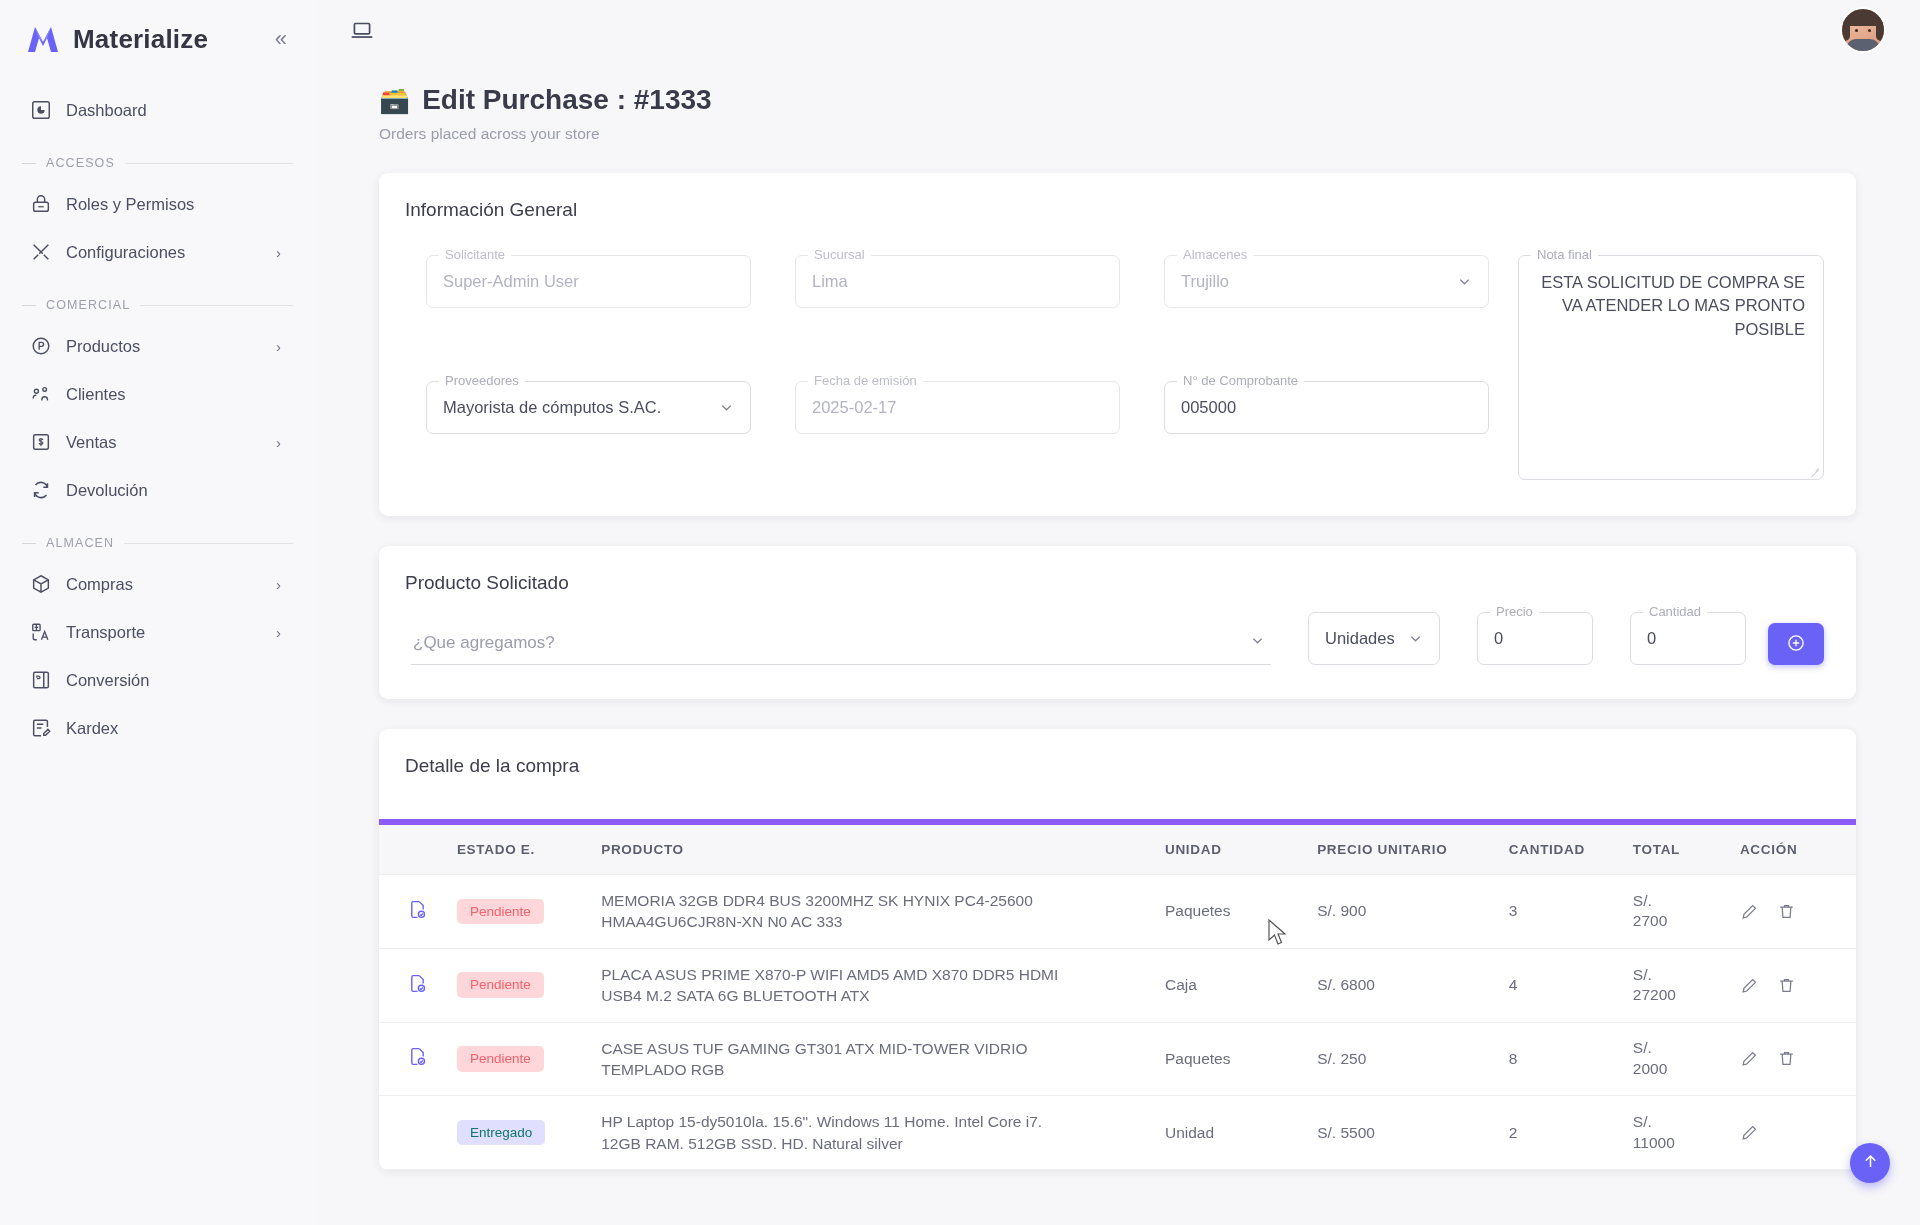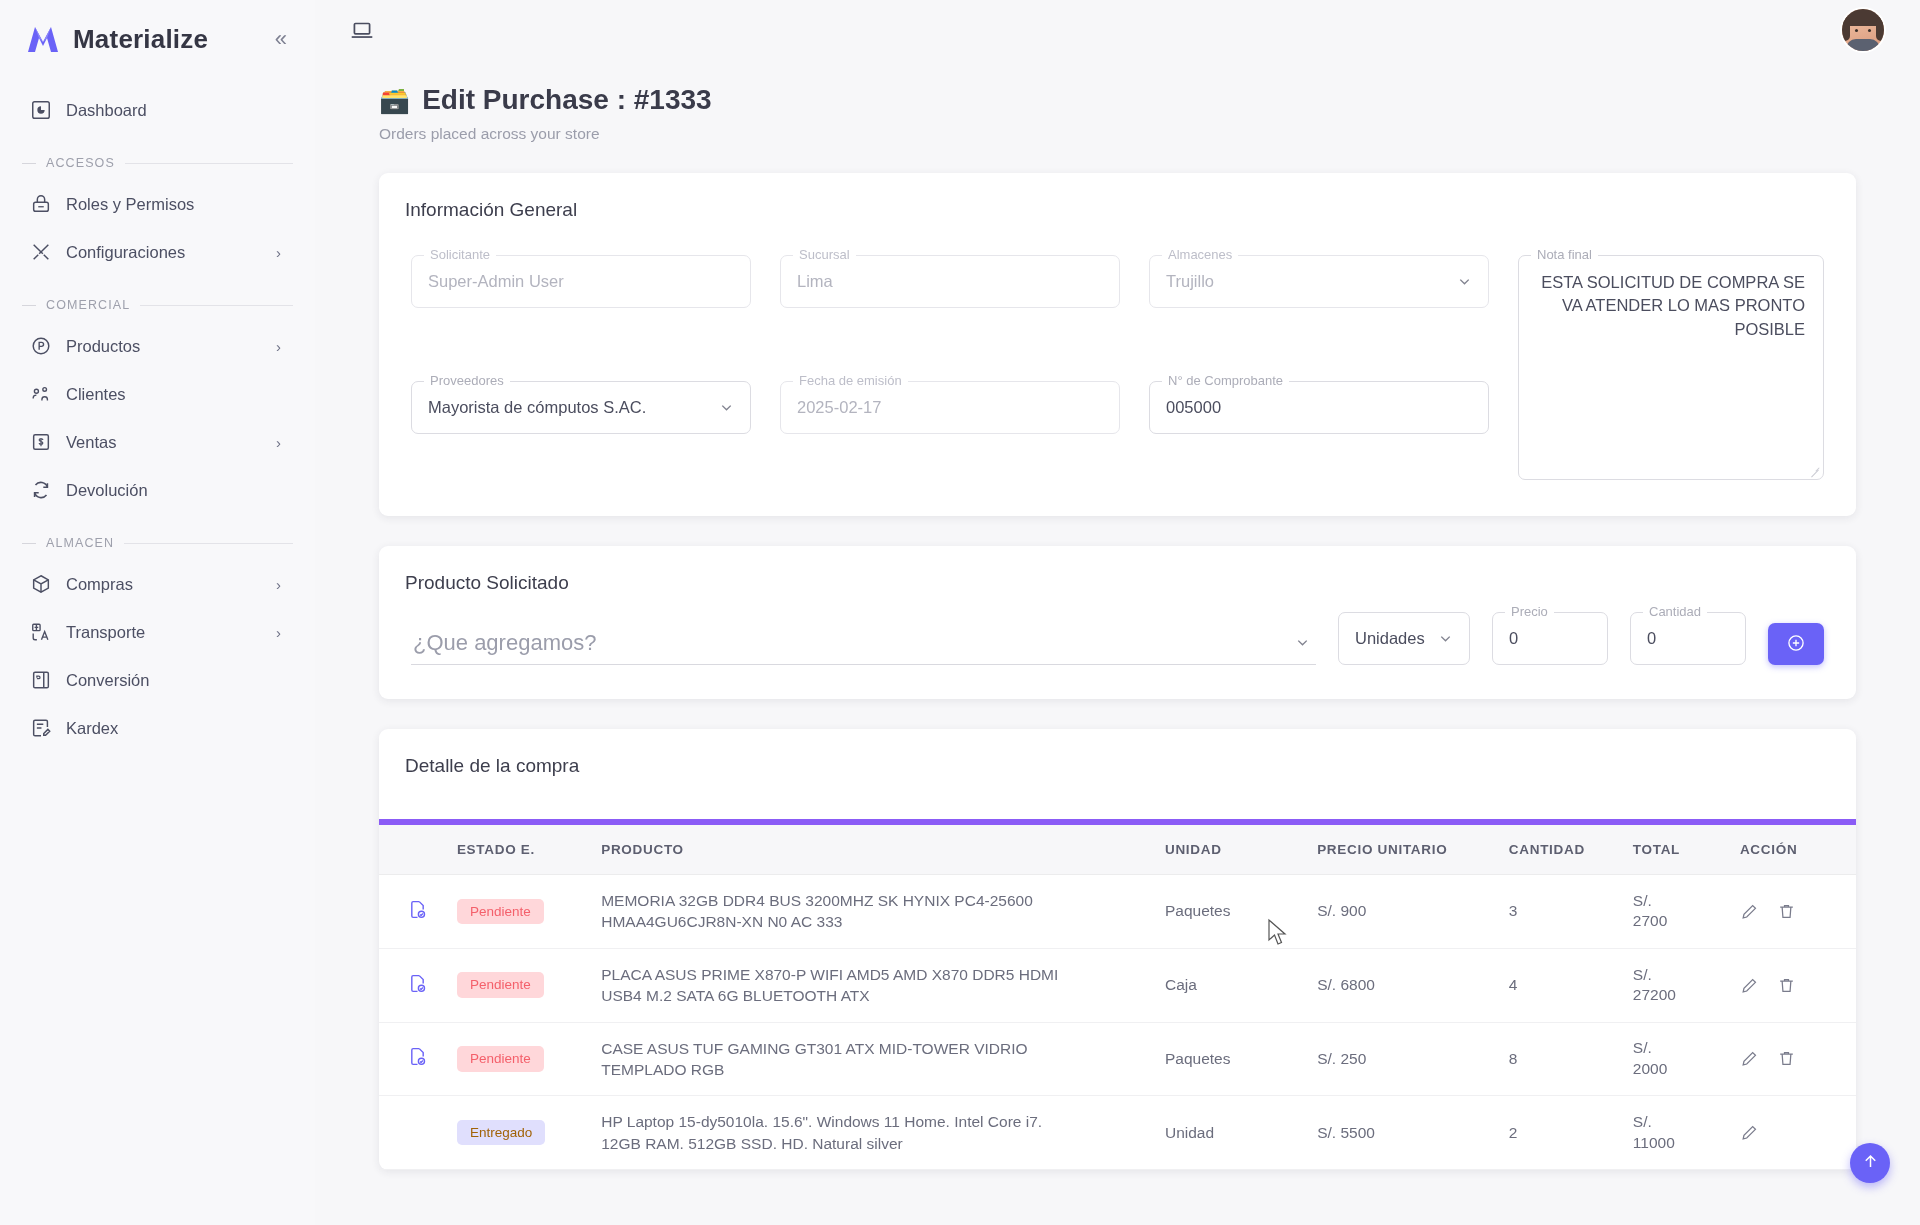--- a/index.html
+++ b/index.html
@@ -93,20 +93,21 @@
     padding: 26px 26px 4px 26px;
   }
 
   
   .fieldwrap { position: relative; }
   .field {
     position: relative; height: 53px;
     border: 1px solid #dcdce2; border-radius: 7px;
     display: flex; align-items: center; padding: 0 16px;
     background: #fff;
+    margin-left: 15px;
   }
   .field.disabled { border-color: #e6e6eb; }
   .field .flabel {
     position: absolute; top: -9px; left: 12px;
     background: #fff; padding: 0 6px;
     font-size: 13px; color: #acadb8; white-space: nowrap;
   }
   .field .fval { font-size: 16.5px; color: #4b4d5e; }
   .field.disabled .fval { color: #b3b4bf; }
   .field.disabled .flabel { color: #bdbec9; }
@@ -139,21 +140,21 @@
   .span-rows { grid-row: span 2; }
 
   
   .prod-row {
     display: flex; align-items: flex-end; gap: 22px;
     padding: 14px 32px 34px 32px;
   }
   .underline-select {
     flex: 1; border-bottom: 1px solid #d9d9df;
     height: 44px; display: flex; align-items: center;
-    padding: 0 6px 0 2px; color: #9b9dab; font-size: 22px;
+    padding: 0 6px 0 2px; color: #9b9dab; font-size: 17px;
     cursor: pointer;
   }
   .underline-select .caret { margin-left: auto; color:#80828f; }
   .unit-field { width: 132px; }
   .small-field { width: 116px; }
   .add-btn {
     width: 56px; height: 42px; border-radius: 7px;
     background: #6a62f7; color: #fff; border: none;
     display: flex; align-items: center; justify-content: center;
     cursor: pointer; box-shadow: 0 2px 6px rgba(106,98,247,.4);
@@ -177,21 +178,21 @@
   .c-uni { width: 135px; }
   .c-pu  { width: 170px; }
   .c-cant{ width: 110px; }
   .c-tot { width: 95px; }
   .c-acc { width: 110px; }
   .badge {
     display: inline-block; padding: 6px 13px; border-radius: 5px;
     font-size: 13.5px; font-weight: 500; line-height: 1;
   }
   .badge.pendiente { background: #ffd7da; color: #f4606b; }
-  .badge.entregado { background: #e0dffd; color: #a16207; }
+  .badge.entregado { background: #e0dffd; color: #0f766e; }
   .doc-ico { color: #6a62f7; display:block; }
   .act { display: flex; gap: 18px; align-items: center; }
   .act svg { color: #7a7c8c; cursor: pointer; display:block; }
   .prod-text { line-height: 1.38; max-width: 470px; }
   .tot-text { line-height: 1.32; }
   .scroll-top {
     position: absolute; right: 30px; bottom: 42px;
     width: 40px; height: 40px; border-radius: 50%;
     background: #6a62f7; color: #fff; border: none;
     display: flex; align-items: center; justify-content: center;

